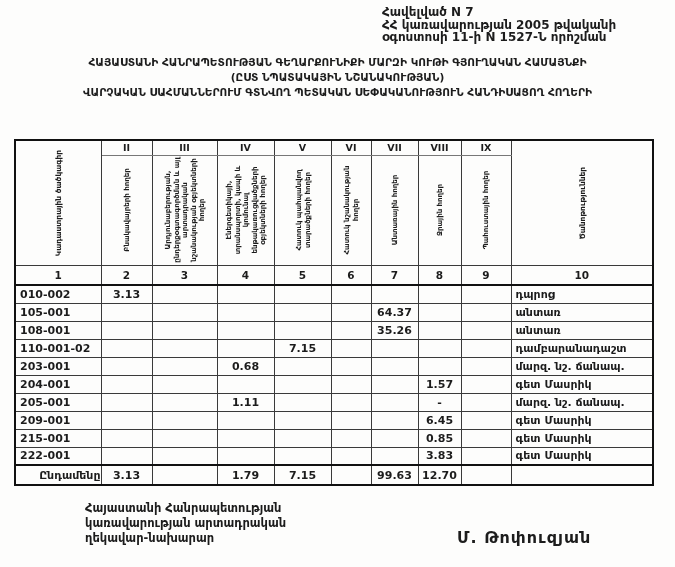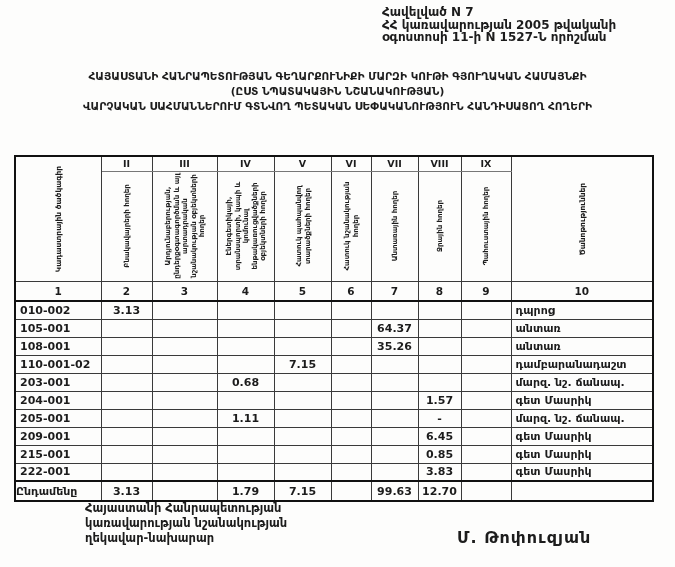--- a/index.html
+++ b/index.html
@@ -11,25 +11,25 @@
   .annex{
     position:absolute;top:6px;right:8px;width:285px;
     font-size:12px;font-weight:700;line-height:12.5px;
   }
   
   .list-word{
     position:absolute;top:44px;left:0;width:100%;text-align:center;
     font-size:13px;font-weight:700;letter-spacing:7px;
   }
   .doc-title{
-    position:absolute;top:69px;left:0;width:100%;text-align:center;
+    position:absolute;top:55px;left:0;width:100%;text-align:center;
     font-size:10.6px;font-weight:700;line-height:15px;
   }
   
-  .tbl-wrap{position:absolute;left:14px;top:139px;margin-top:16px;}
+  .tbl-wrap{position:absolute;left:14px;top:139px;}
   table{border-collapse:collapse;table-layout:fixed;width:640px;border:2px solid #111;}
   td{border:1px solid #3a3a3a;padding:0;overflow:hidden;vertical-align:middle;}
   .roman-row{height:15px;}
   .roman-row td{font-size:9.5px;font-weight:700;text-align:center;border-bottom:1px solid #777;}
   .rot-row{height:110px;}
   .rcell{position:relative;}
   .rot{
     position:absolute;left:50%;top:50%;
     transform:translate(-50%,-50%) rotate(-90deg);
     width:106px;text-align:center;
@@ -38,21 +38,21 @@
   .rot-big{width:118px;font-size:7.5px;line-height:9px;}
   .num-row{height:20px;}
   .num-row td{font-size:10.5px;font-weight:700;text-align:center;border-bottom:2px solid #111;}
   .data-row{height:18px;}
   .data-row td,.total-row td{font-size:11px;font-weight:700;}
   .code{ text-align:left;padding-left:4px;}
   .val{ text-align:center;}
   .note{text-align:left;padding-left:4px;}
   .total-row{height:20px;}
   .total-row td{border-top:2px solid #111;}
-  .total-label{text-align:left;}
+  .total-label{text-align:right;}
   
   .footer-left{
     position:absolute;left:85px;top:501px;
     font-size:11.5px;font-weight:700;line-height:15px;
   }
   .signature{
     position:absolute;left:457px;top:528px;
     font-size:16px;font-weight:700;letter-spacing:1px;
   }
 </style>
@@ -276,19 +276,19 @@
       <td class="val">12.70</td>
       <td class="val"></td>
       <td class="note"></td>
     </tr>
     </tbody>
   </table>
   </div>
 
   <div class="footer-left">
     <div>Հայաստանի Հանրապետության</div>
-    <div>կառավարության նշանակության</div>
+    <div>կառավարության արտադրական</div>
     <div>ղեկավար-նախարար</div>
   </div>
 
   <div class="signature">Մ. Թոփուզյան</div>
 
 </div>
 
 </body></html>

